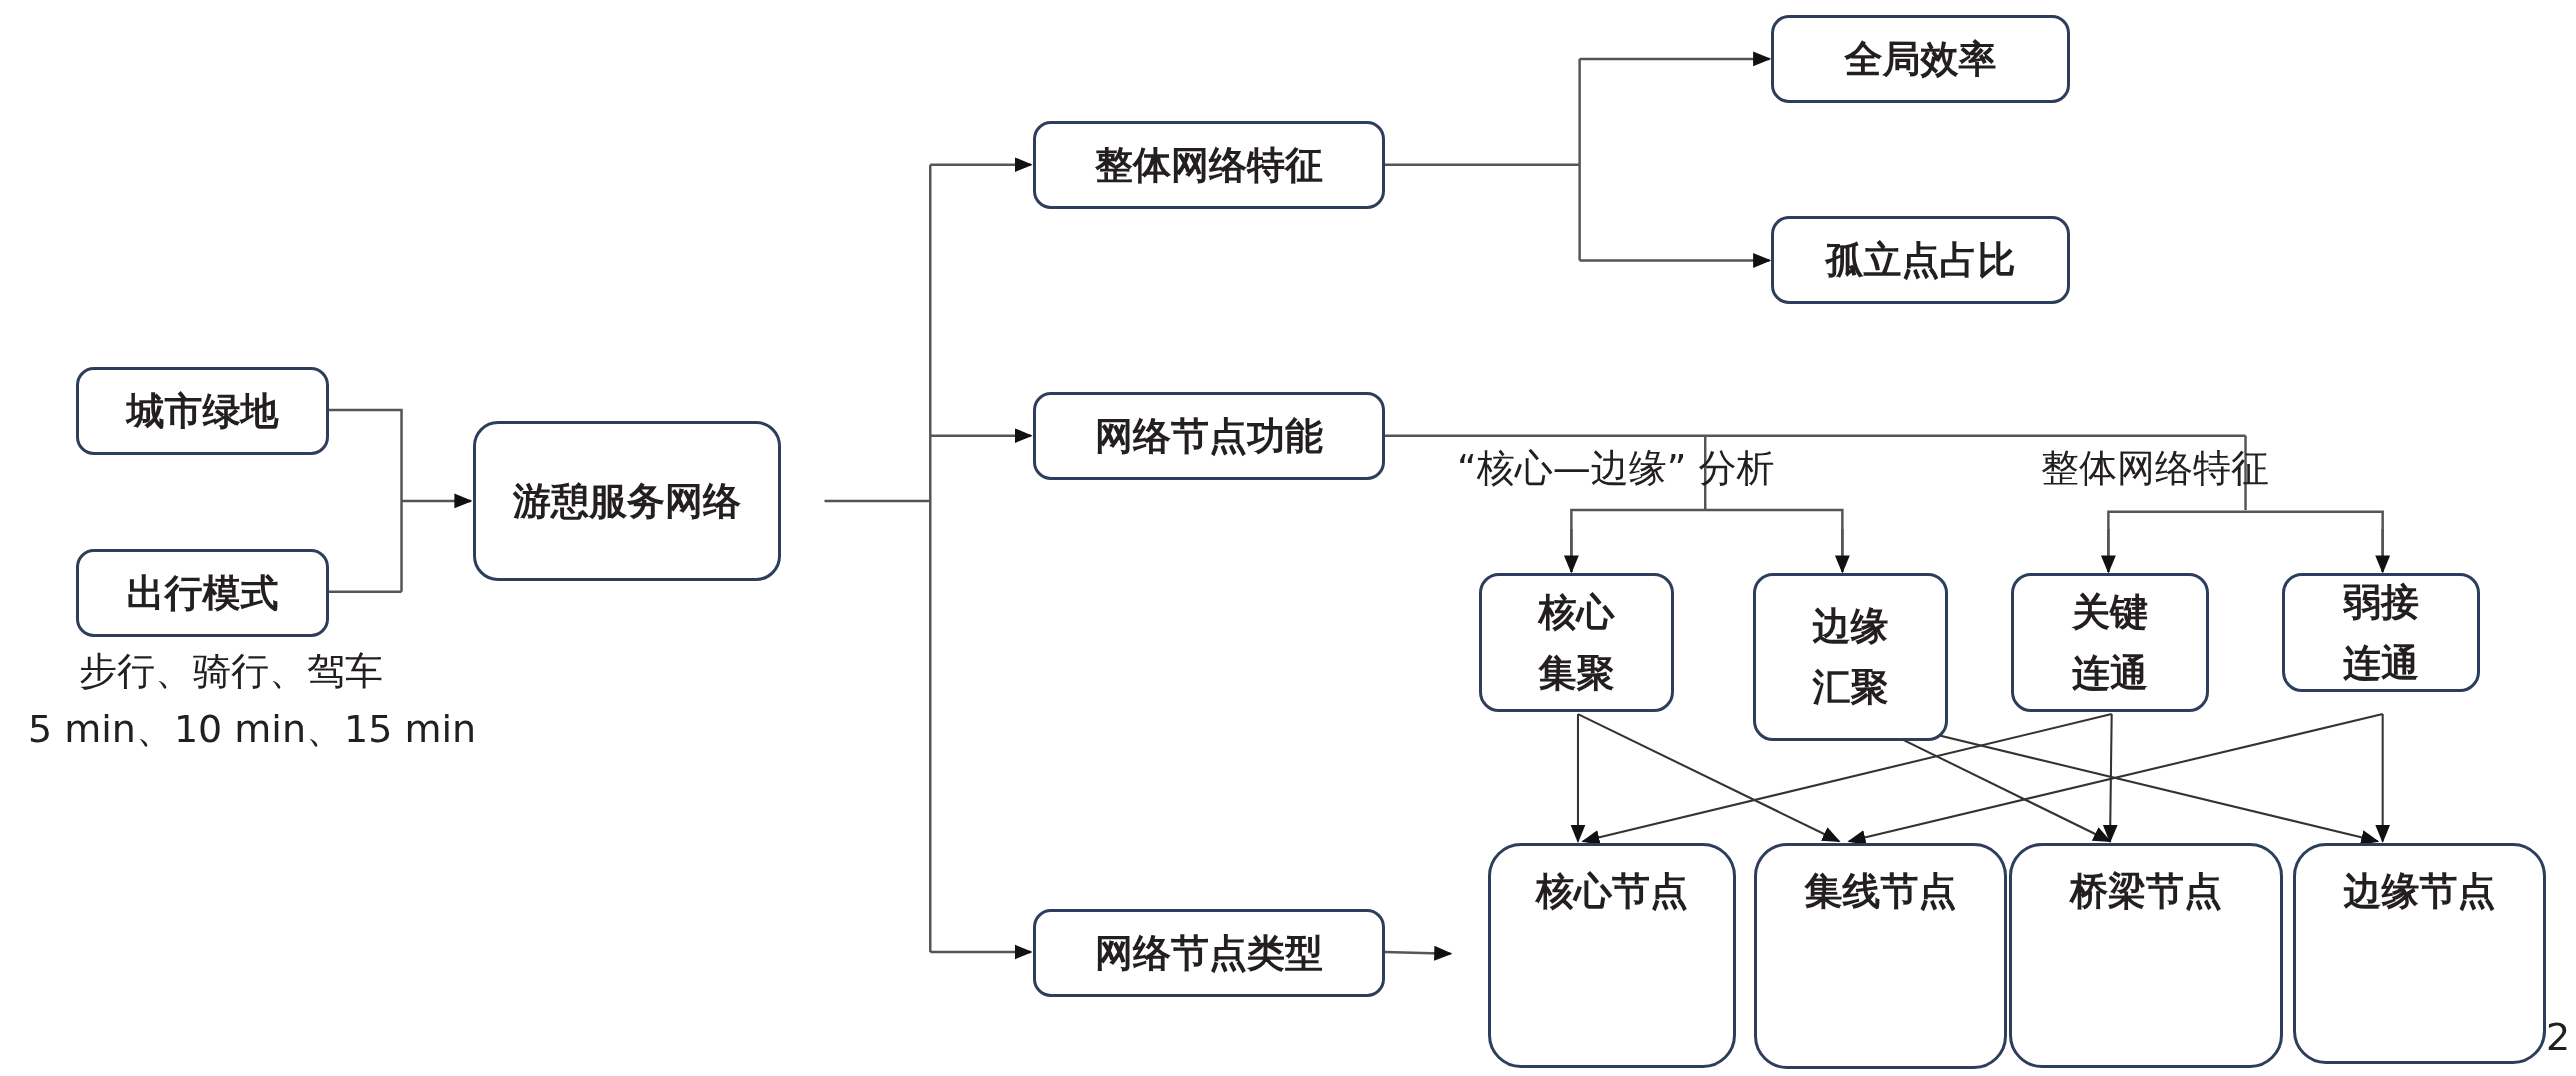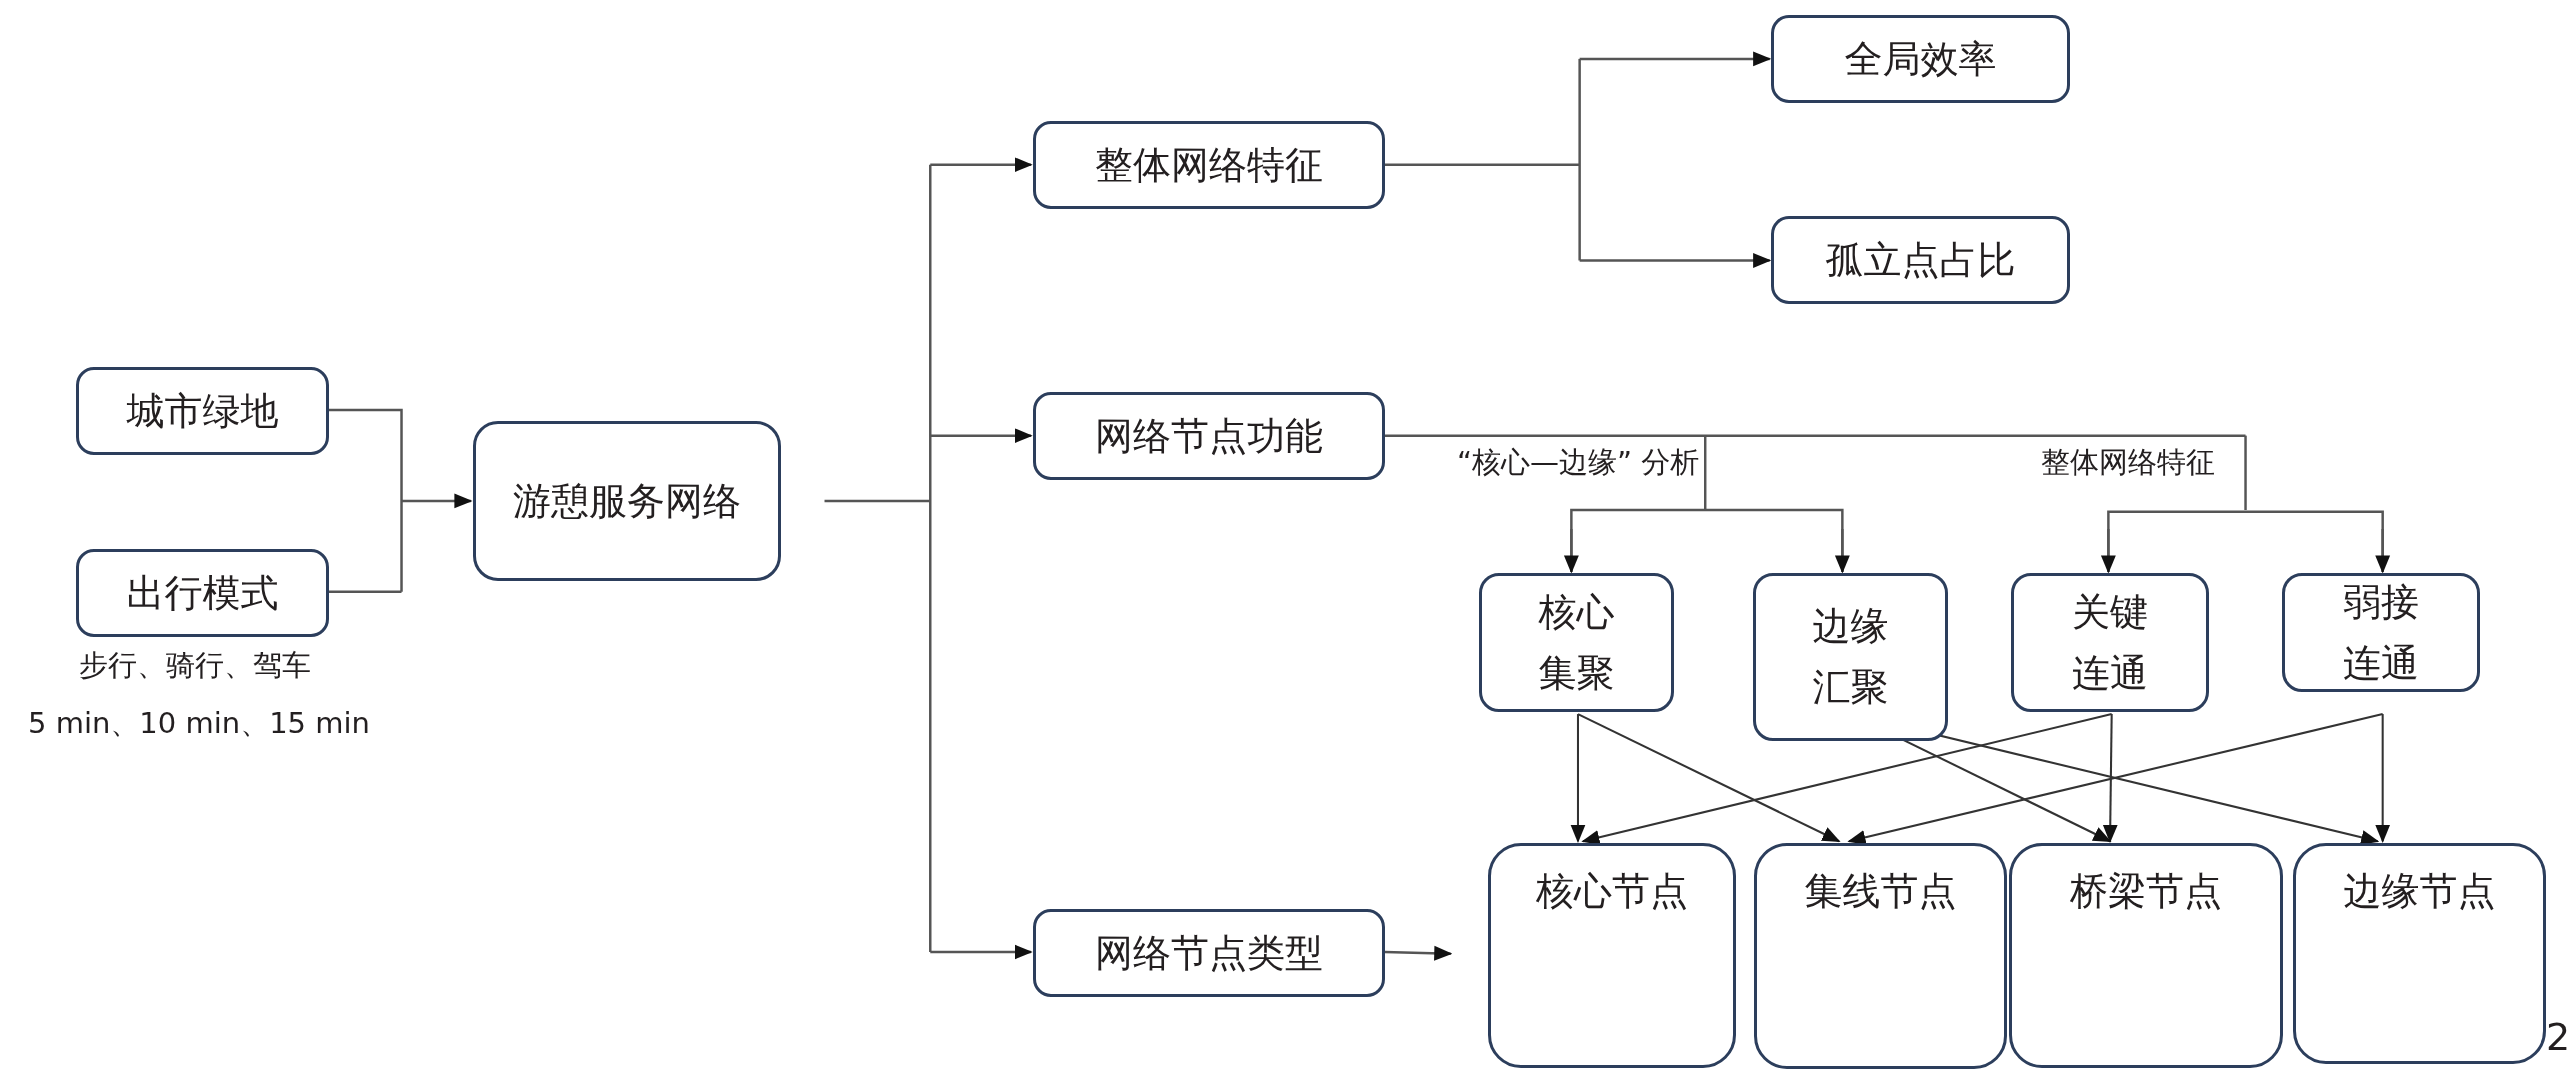--- a/index.html
+++ b/index.html
@@ -1,25 +1,25 @@
 <!DOCTYPE html>
 <html style="font-size:13.2px"><head>
 <meta charset="utf-8">
 <style>
   html, body { margin:0; padding:0; background:#ffffff; }
   body { width:2576px; height:1077px; position:relative; overflow:hidden;
          font-family:"DejaVu Sans", "Liberation Sans", sans-serif; color:#231f20; }
   svg#lines { position:absolute; left:0; top:0; }
   .box { position:absolute; box-sizing:border-box; border:3.3px solid #2c3e5c; border-radius:18px;
          background:#fff; display:flex; align-items:center; justify-content:center; text-align:center;
-         font-size:38px; line-height:1.6; }
+         font-size:38px; line-height:1.6;font-weight:bold; }
   .box.tall { border-radius:20px; flex-direction:column; }
   .box.node { border-radius:33px; align-items:flex-start;margin-left:36px; }
   .node .title { margin-top:15px; }
-  .label { position:absolute; font-size:29px; white-space:nowrap; }
+  .label { position:absolute; font-size:38px; white-space:nowrap; }
   .pg { position:absolute; font-size:38px; }
 </style>
 </head>
 <body>
 
 <svg id="lines" width="2576" height="1077" viewBox="0 0 3118 1303">
   <defs>
     <marker id="ah" markerWidth="10" markerHeight="10" refX="9" refY="5" orient="auto" markerUnits="userSpaceOnUse" viewBox="0 0 10 10">
       <path d="M0,0 L10,5 L0,10 z" fill="#111"></path>
     </marker>

